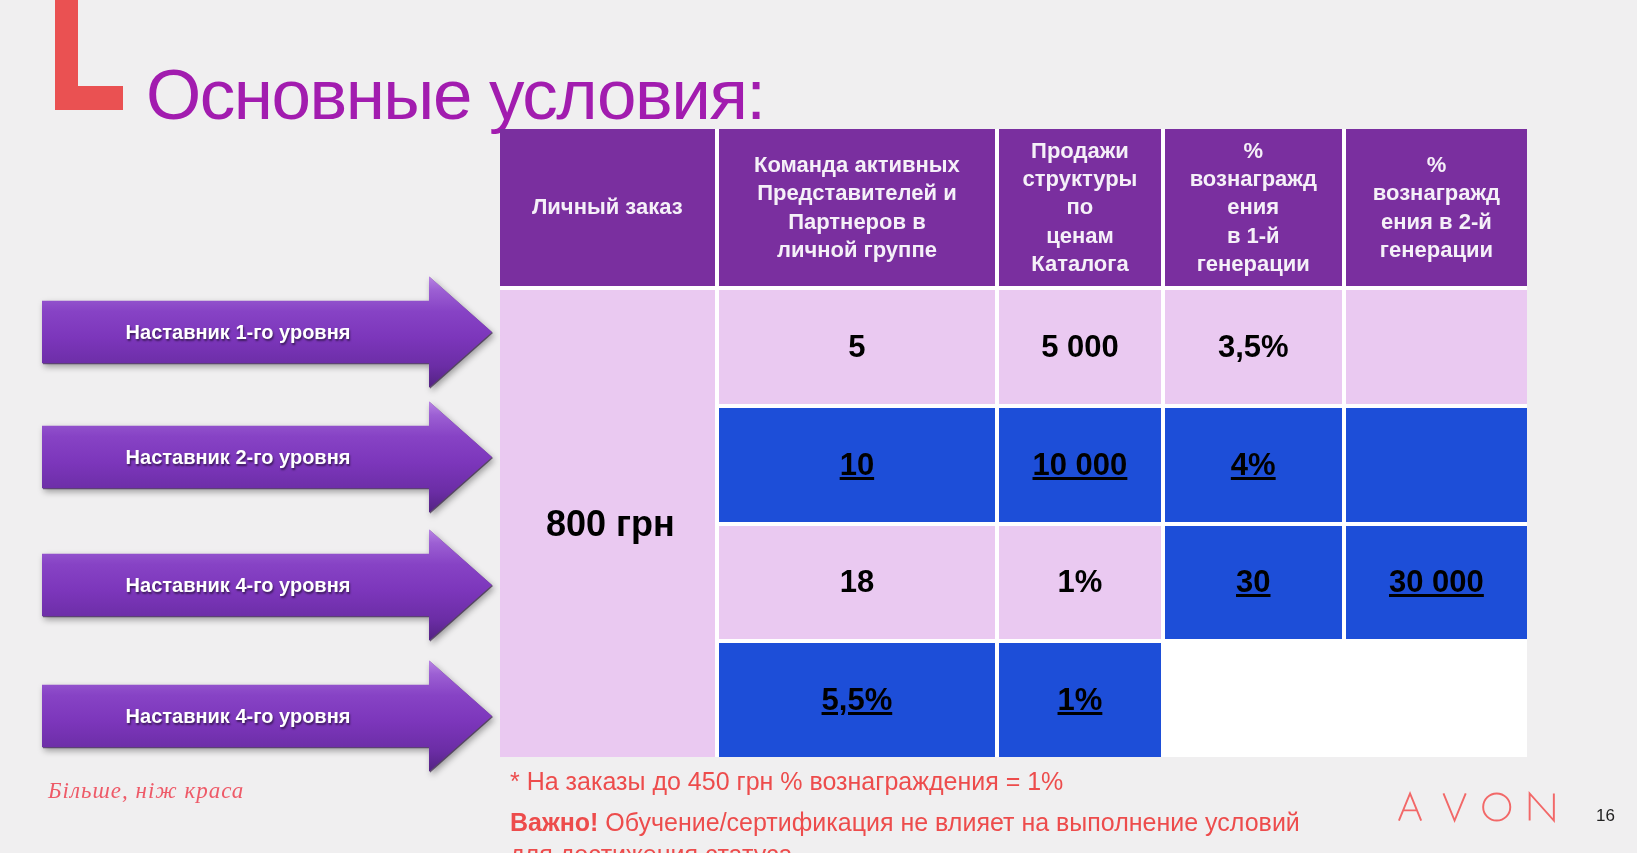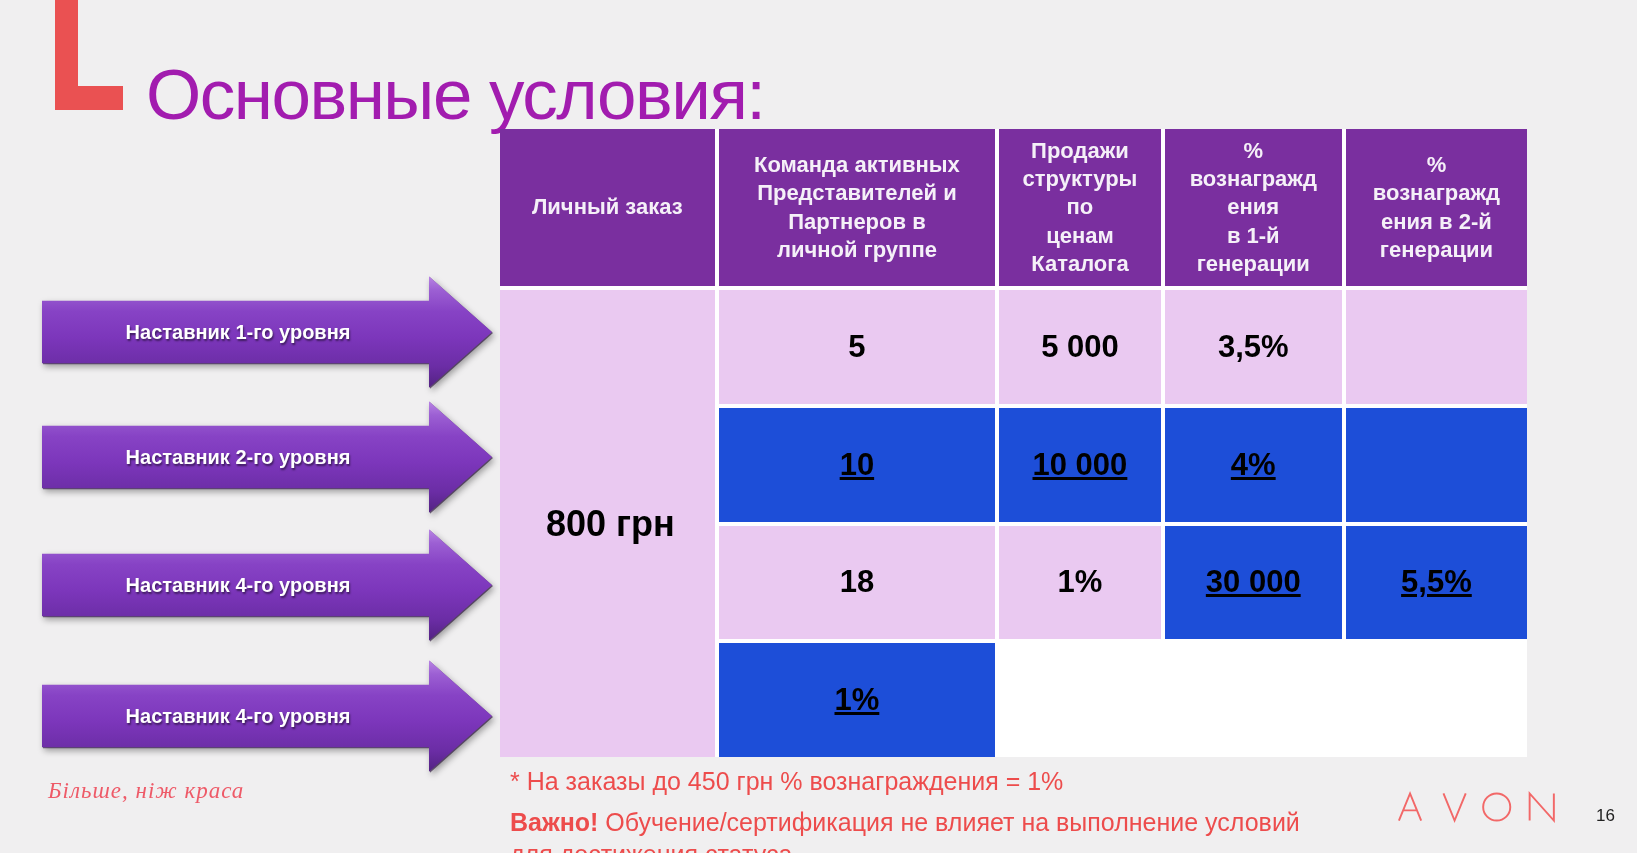--- a/index.html
+++ b/index.html
@@ -111,20 +111,21 @@
   <div class="cell light"></div>
 
   <div class="cell medium">10</div>
   <div class="cell medium">10 000</div>
   <div class="cell medium">4%</div>
   <div class="cell medium"></div>
 
   <div class="cell light">18</div>
   <div class="cell light">1%</div>
 
+  <div class="cell medium">30</div>
   <div class="cell medium">30 000</div>
   <div class="cell medium">5,5%</div>
   <div class="cell medium">1%</div>
 </div>
 
 <div class="arrow arrow1">
   <div class="arrow-shape"></div>
   <span class="arrow-label">Наставник 1-го уровня</span>
 </div>
 <div class="arrow arrow2">

